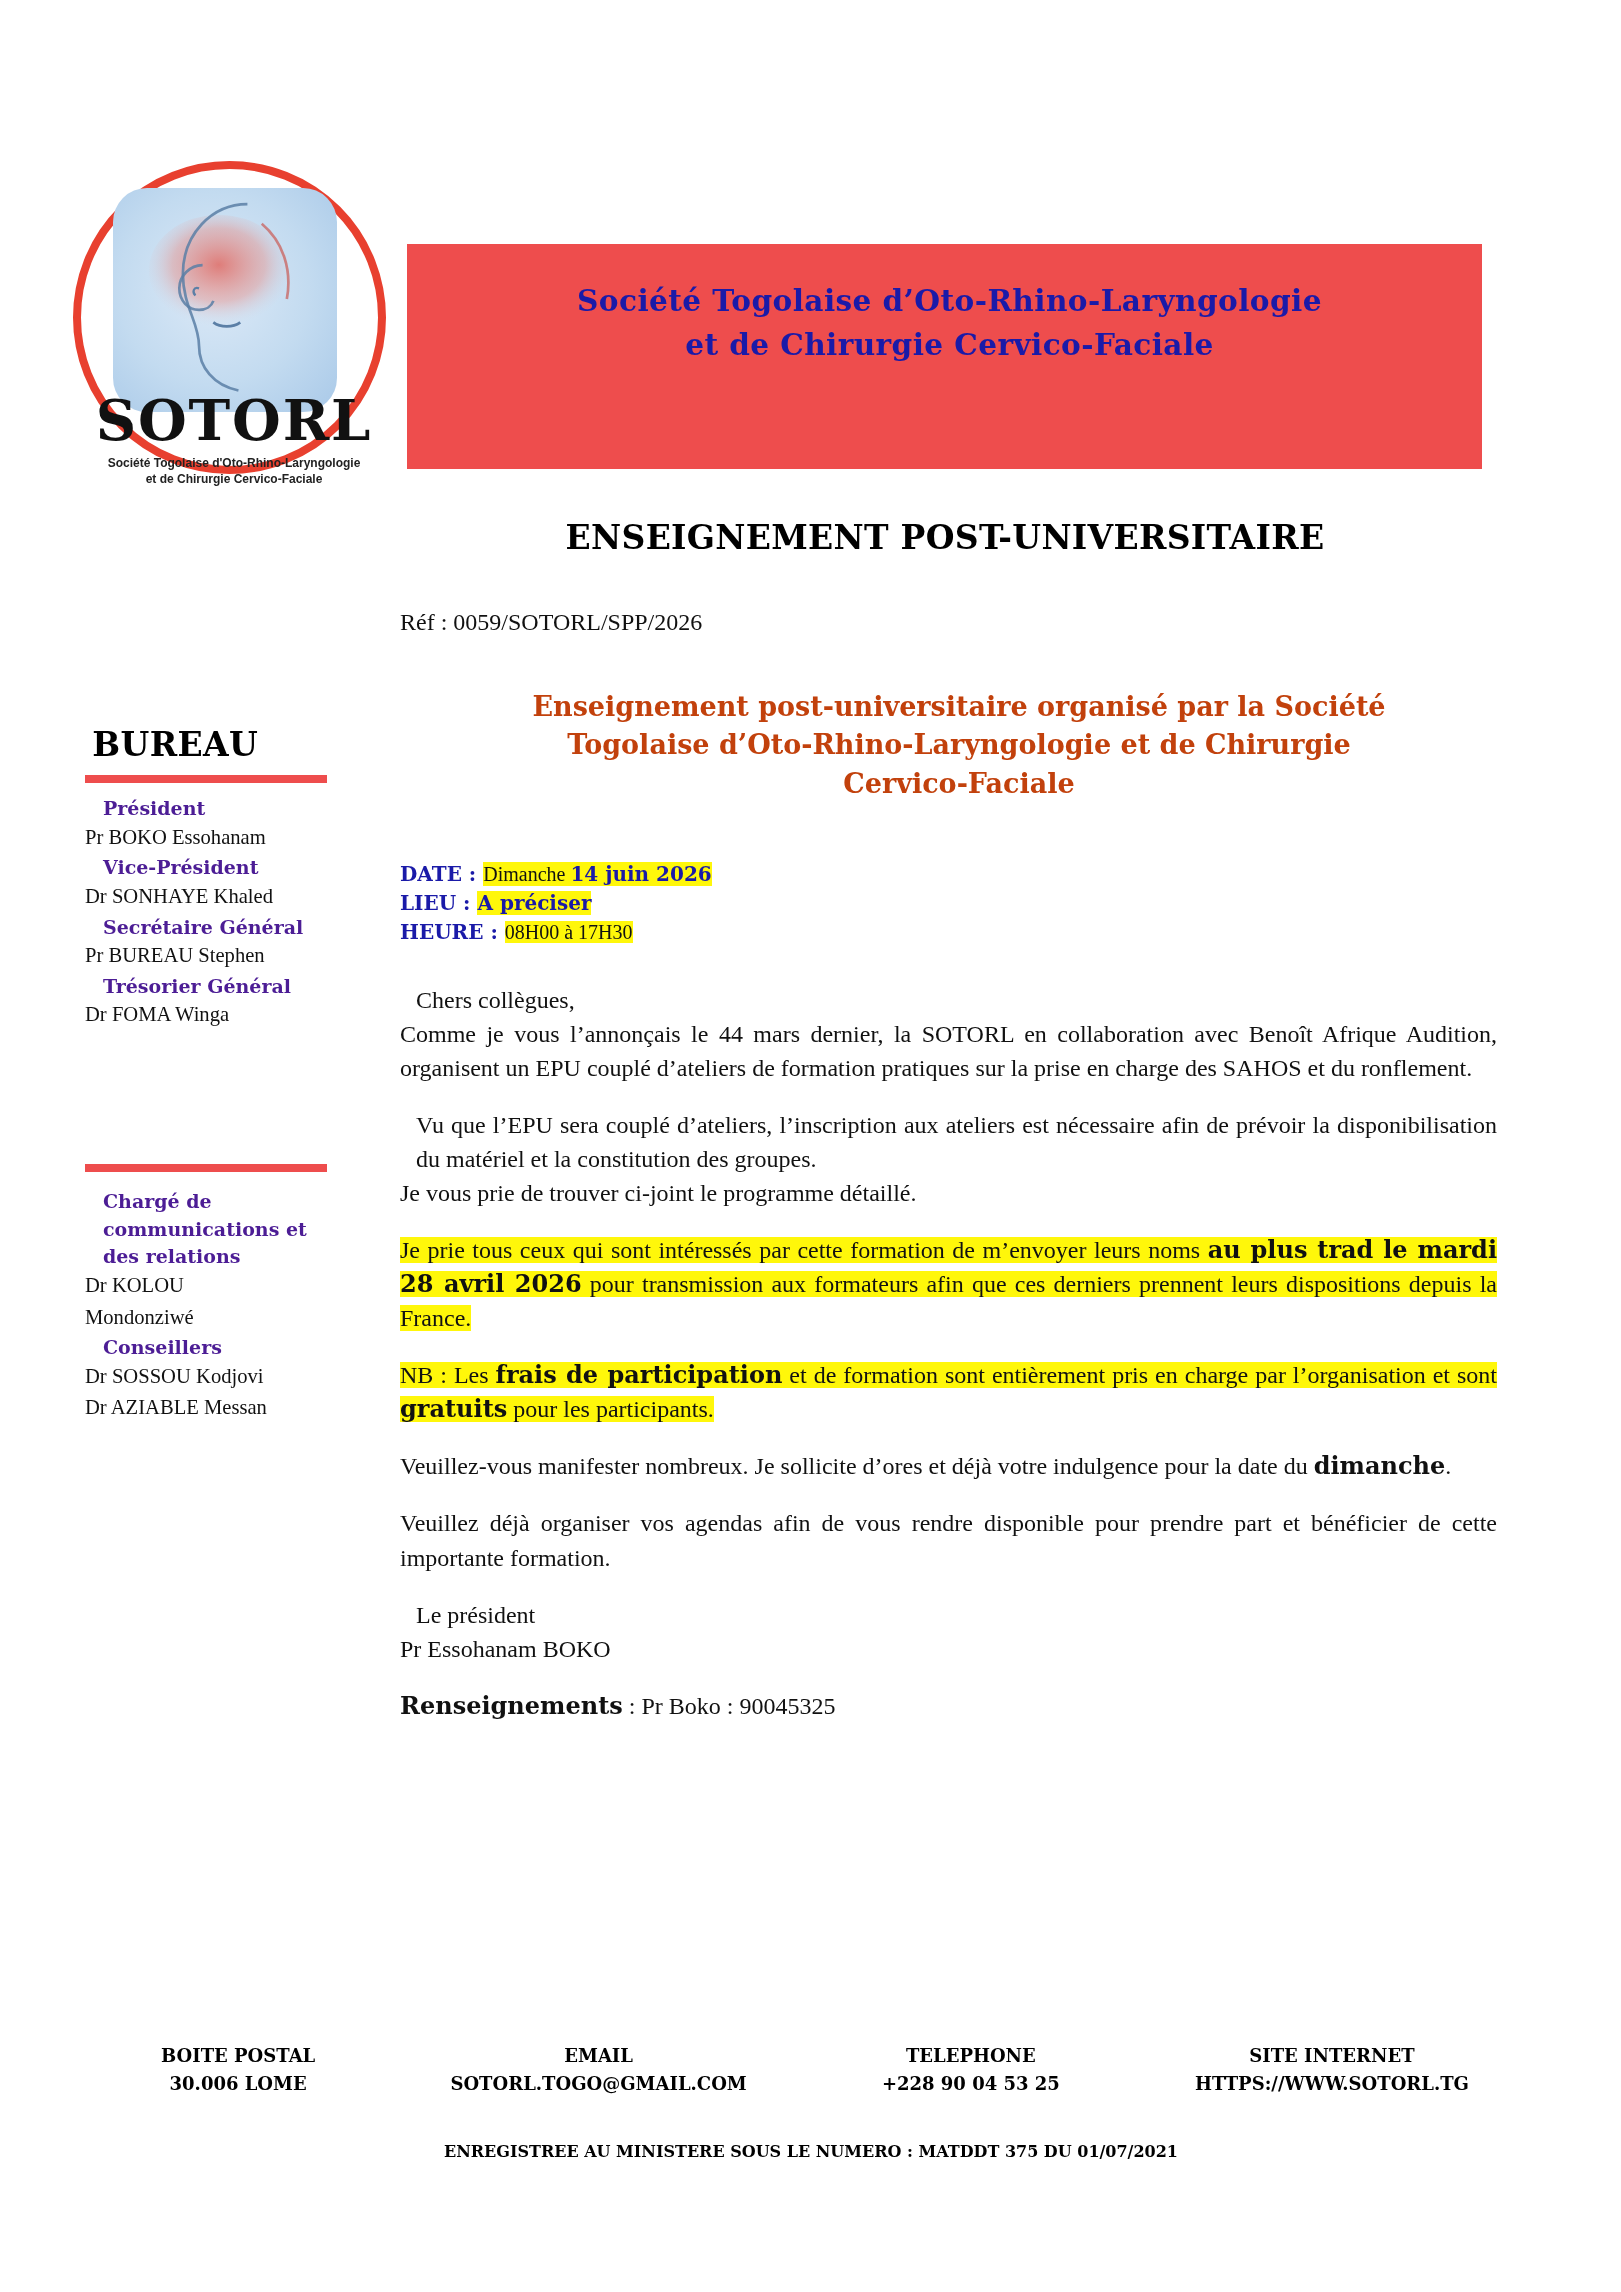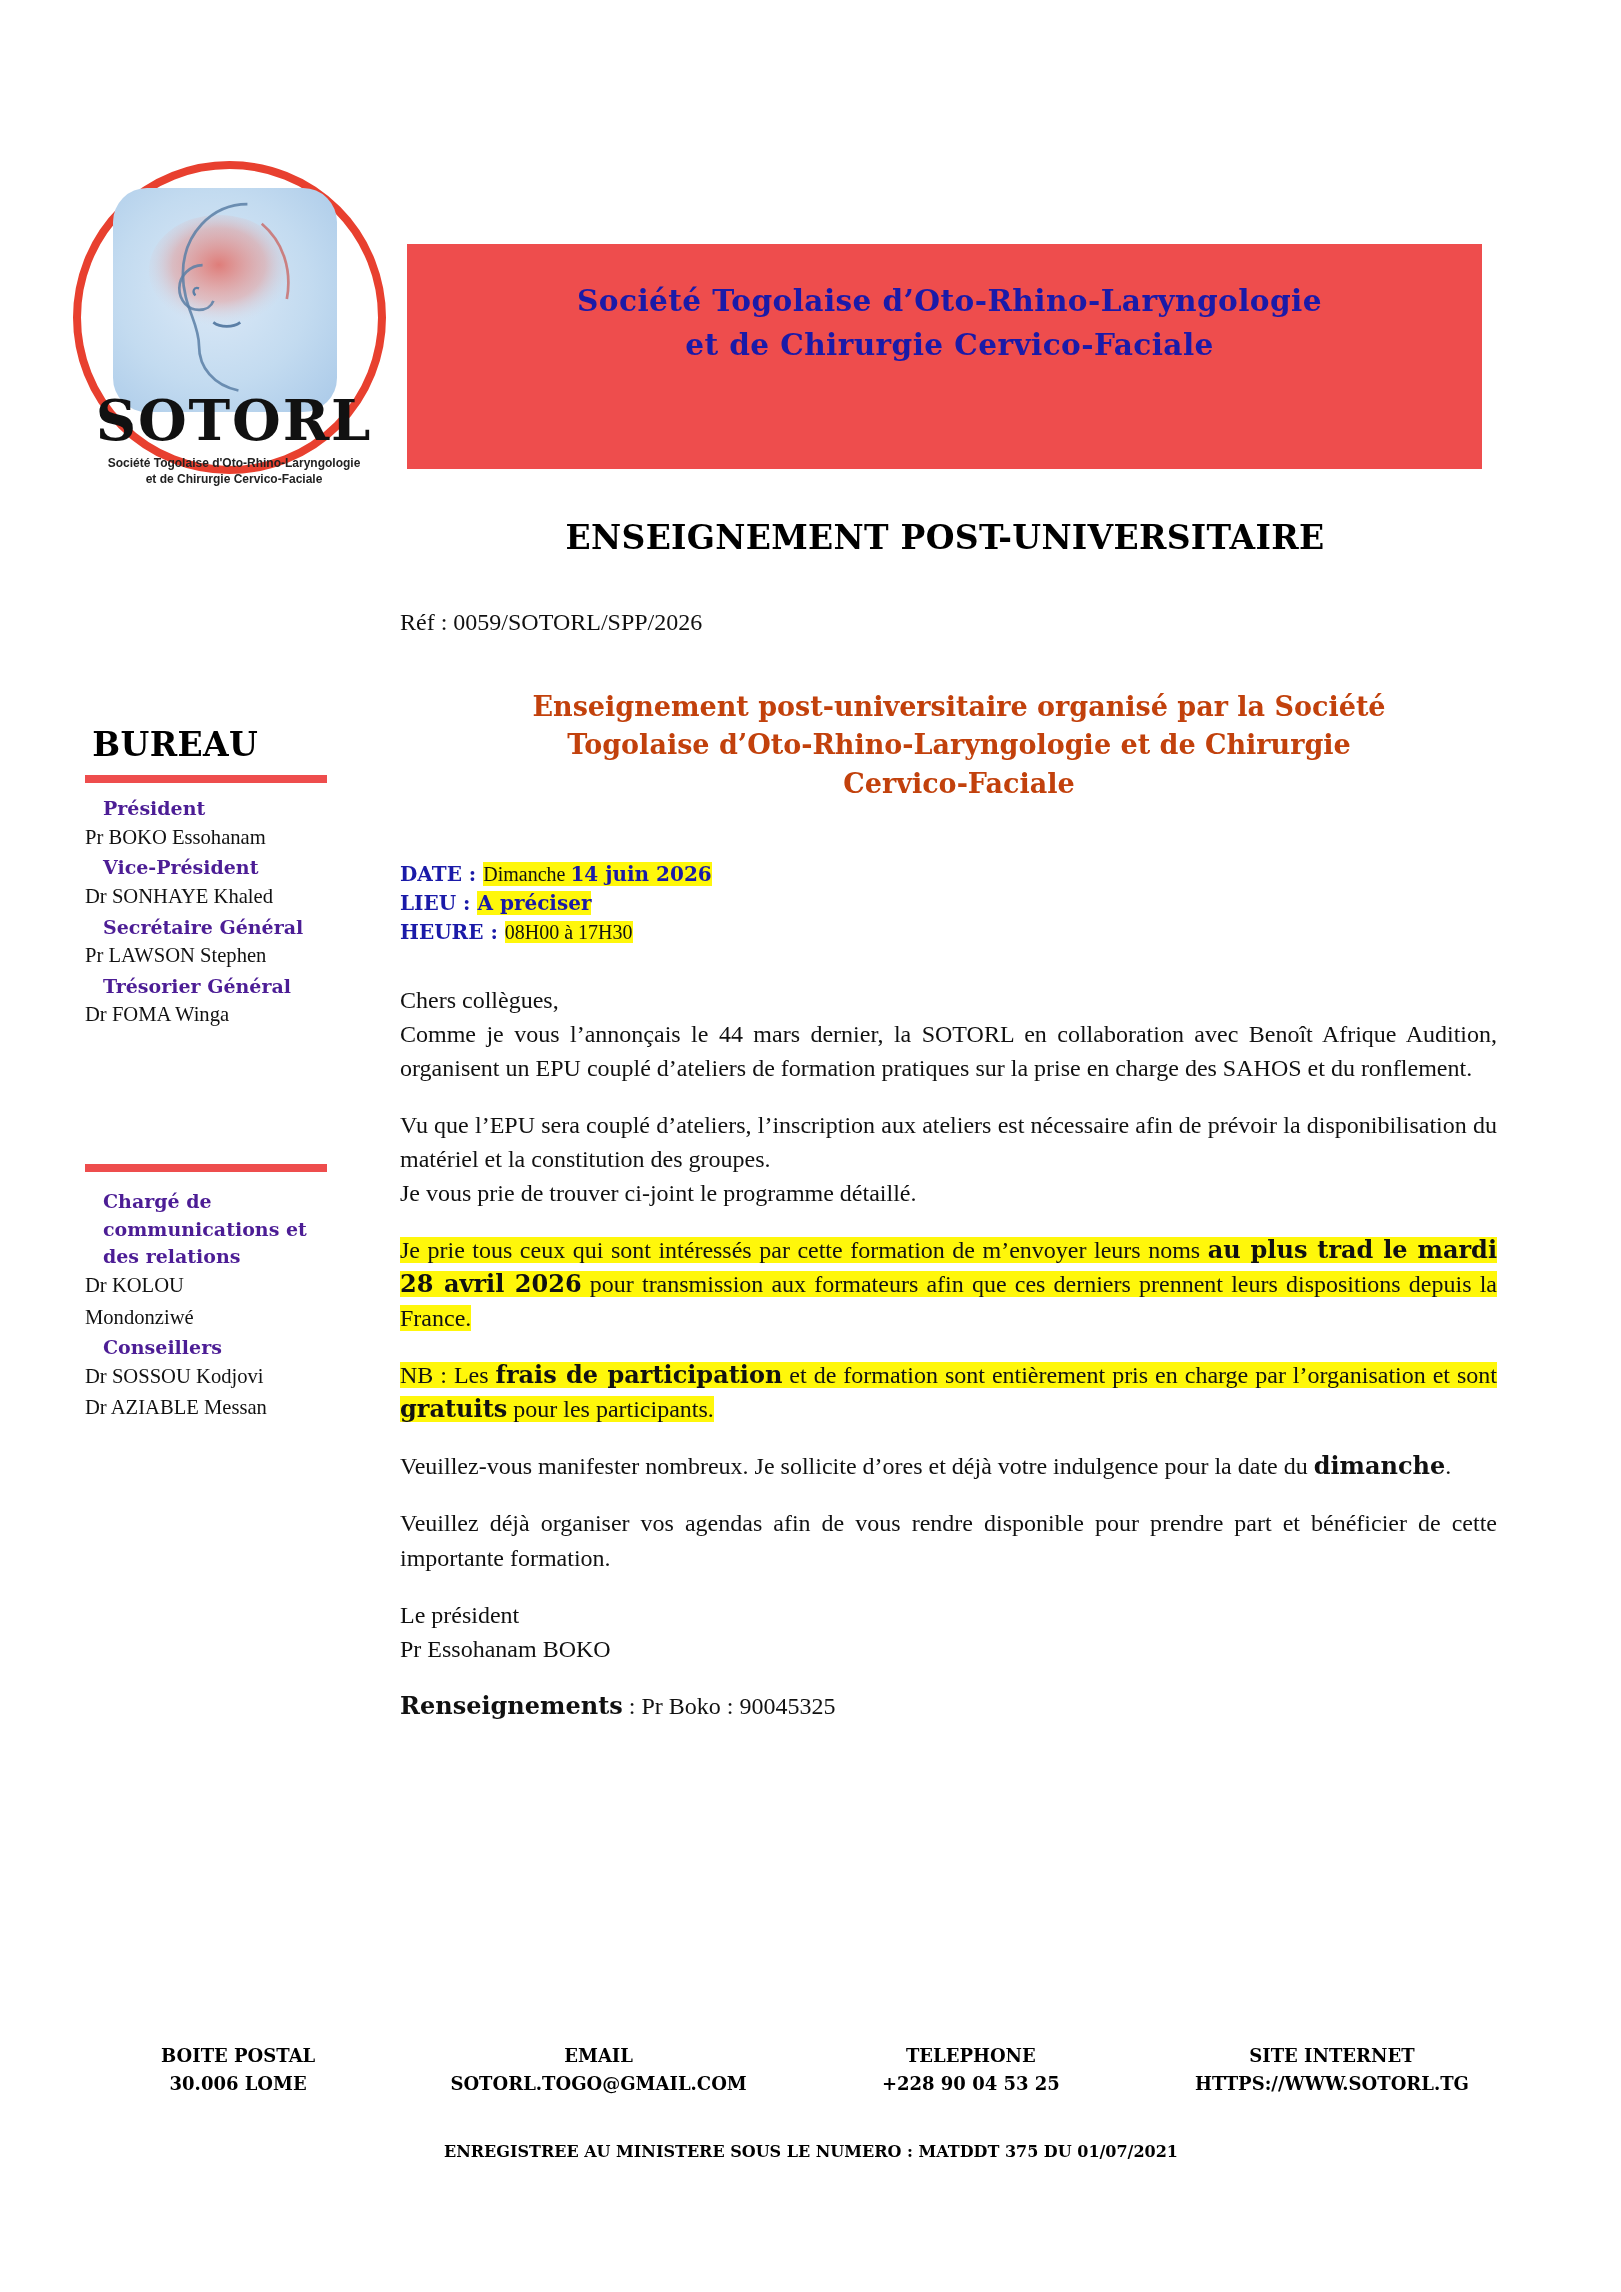--- a/index.html
+++ b/index.html
@@ -212,21 +212,21 @@
     color: #111;
   }
   .hl {
     background: #fff70a;
   }
   .b { font-family: "DejaVu Serif", serif; font-weight: bold; }
   p.para {
     margin: 0 0 23px 0;
     text-align: justify;
   }
-  p.para.tight { margin-bottom: 0; }
+  p.para.tight { margin-bottom: 0; margin-left: 16px; }
   .gap { height: 23px; }
 
   
   .footer {
     position: absolute;
     left: 0;
     top: 2042px;
     width: 1622px;
   }
   .footer-cols {
@@ -309,21 +309,21 @@
   <div>
     <div class="sb-role">Président</div>
     <div class="sb-name">Pr BOKO Essohanam</div>
   </div>
   <div>
     <div class="sb-role">Vice-Président</div>
     <div class="sb-name">Dr SONHAYE Khaled</div>
   </div>
   <div>
     <div class="sb-role">Secrétaire Général</div>
-    <div class="sb-name">Pr LAWSON Stephen</div>
+    <div class="sb-name">Pr BUREAU Stephen</div>
   </div>
   <div>
     <div class="sb-role">Trésorier Général</div>
     <div class="sb-name">Dr FOMA Winga</div>
   </div>
 
   <div class="rule2"></div>
 
   <div>
     <div class="sb-role">Chargé de</div>

